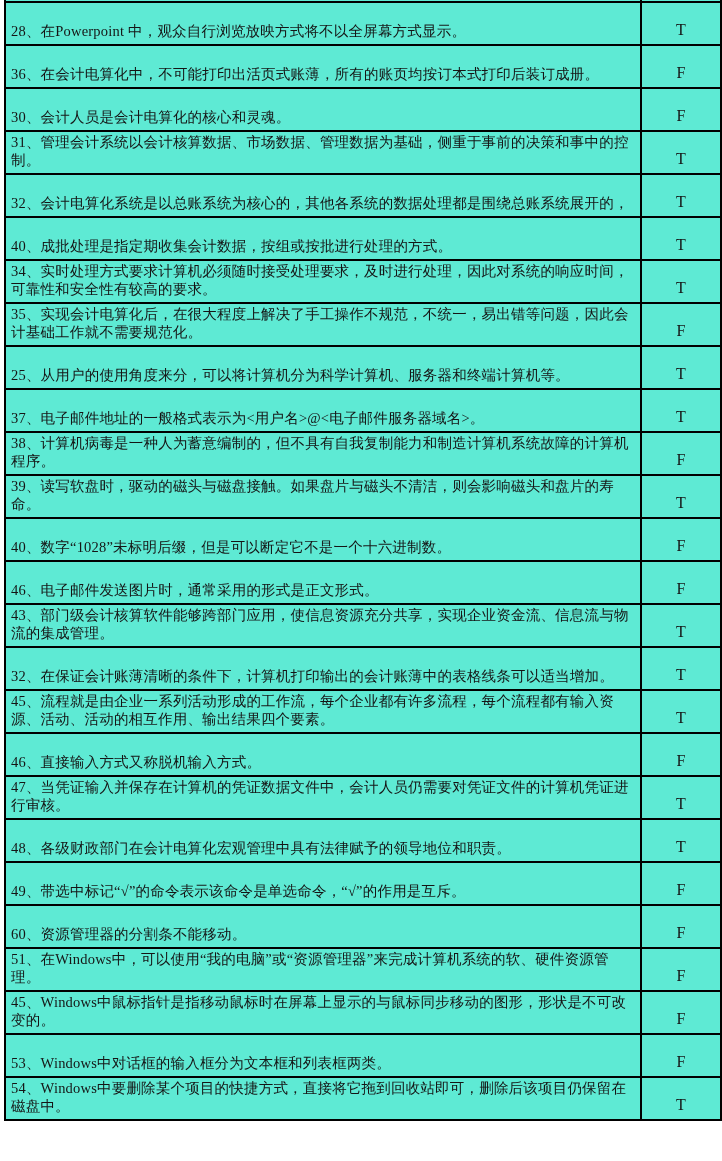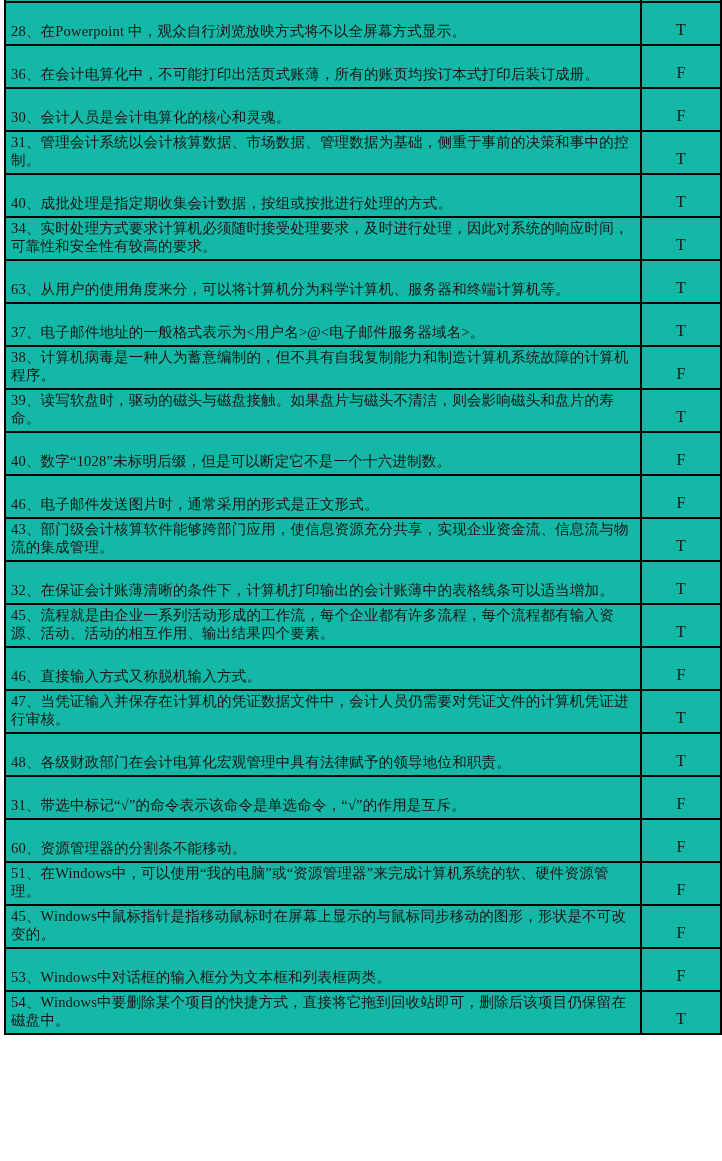--- a/index.html
+++ b/index.html
@@ -23,21 +23,21 @@
   table.qtable {
     border-collapse: collapse;
     table-layout: fixed;
     margin-left: 4px;
     width: 716px;
   }
   col.col-q { width: 636px; }
   col.col-a { width: 80px; }
   td {
     border: 2px solid #000000;
-    background: #14b8a6;
+    background: #5eead4;
   }
   
   tr.cut-row td {
     border-top: none;
     height: 1px;
     padding: 0;
   }
   td.q-cell {
     vertical-align: bottom;
     padding: 1px 6px 4px 5px;
@@ -79,29 +79,37 @@
         </tr>
         <tr>
           <td class="q-cell">30、会计人员是会计电算化的核心和灵魂。</td>
           <td class="a-cell">F</td>
         </tr>
         <tr>
           <td class="q-cell">31、管理会计系统以会计核算数据、市场数据、管理数据为基础，侧重于事前的决策和事中的控制。</td>
           <td class="a-cell">T</td>
         </tr>
         <tr>
+          <td class="q-cell">32、会计电算化系统是以总账系统为核心的，其他各系统的数据处理都是围绕总账系统展开的，</td>
+          <td class="a-cell">T</td>
+        </tr>
+        <tr>
           <td class="q-cell">40、成批处理是指定期收集会计数据，按组或按批进行处理的方式。</td>
           <td class="a-cell">T</td>
         </tr>
         <tr>
           <td class="q-cell">34、实时处理方式要求计算机必须随时接受处理要求，及时进行处理，因此对系统的响应时间，可靠性和安全性有较高的要求。</td>
           <td class="a-cell">T</td>
         </tr>
         <tr>
-          <td class="q-cell">63、从用户的使用角度来分，可以将计算机分为科学计算机、服务器和终端计算机等。</td>
+          <td class="q-cell">35、实现会计电算化后，在很大程度上解决了手工操作不规范，不统一，易出错等问题，因此会计基础工作就不需要规范化。</td>
+          <td class="a-cell">F</td>
+        </tr>
+        <tr>
+          <td class="q-cell">25、从用户的使用角度来分，可以将计算机分为科学计算机、服务器和终端计算机等。</td>
           <td class="a-cell">T</td>
         </tr>
         <tr>
           <td class="q-cell">37、电子邮件地址的一般格式表示为&lt;用户名&gt;@&lt;电子邮件服务器域名&gt;。</td>
           <td class="a-cell">T</td>
         </tr>
         <tr>
           <td class="q-cell">38、计算机病毒是一种人为蓄意编制的，但不具有自我复制能力和制造计算机系统故障的计算机程序。</td>
           <td class="a-cell">F</td>
         </tr>
@@ -135,21 +143,21 @@
         </tr>
         <tr>
           <td class="q-cell">47、当凭证输入并保存在计算机的凭证数据文件中，会计人员仍需要对凭证文件的计算机凭证进行审核。</td>
           <td class="a-cell">T</td>
         </tr>
         <tr>
           <td class="q-cell">48、各级财政部门在会计电算化宏观管理中具有法律赋予的领导地位和职责。</td>
           <td class="a-cell">T</td>
         </tr>
         <tr>
-          <td class="q-cell">31、带选中标记“√”的命令表示该命令是单选命令，“√”的作用是互斥。</td>
+          <td class="q-cell">49、带选中标记“√”的命令表示该命令是单选命令，“√”的作用是互斥。</td>
           <td class="a-cell">F</td>
         </tr>
         <tr>
           <td class="q-cell">60、资源管理器的分割条不能移动。</td>
           <td class="a-cell">F</td>
         </tr>
         <tr>
           <td class="q-cell">51、在Windows中，可以使用“我的电脑”或“资源管理器”来完成计算机系统的软、硬件资源管理。</td>
           <td class="a-cell">F</td>
         </tr>

